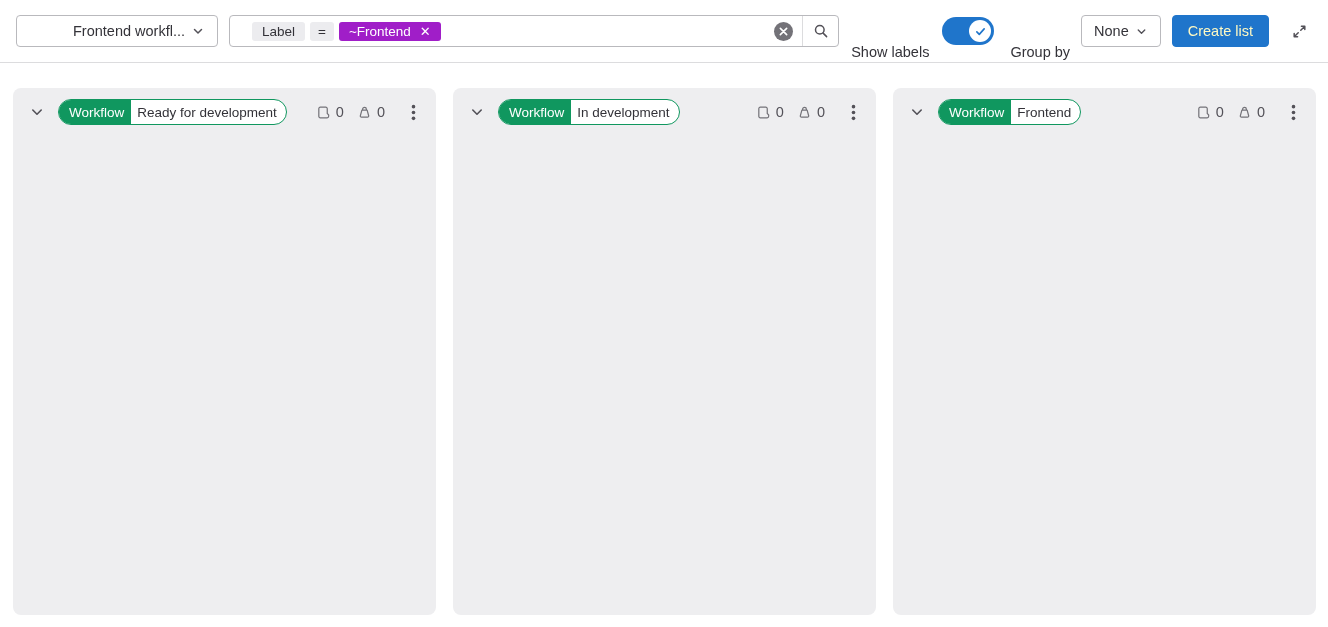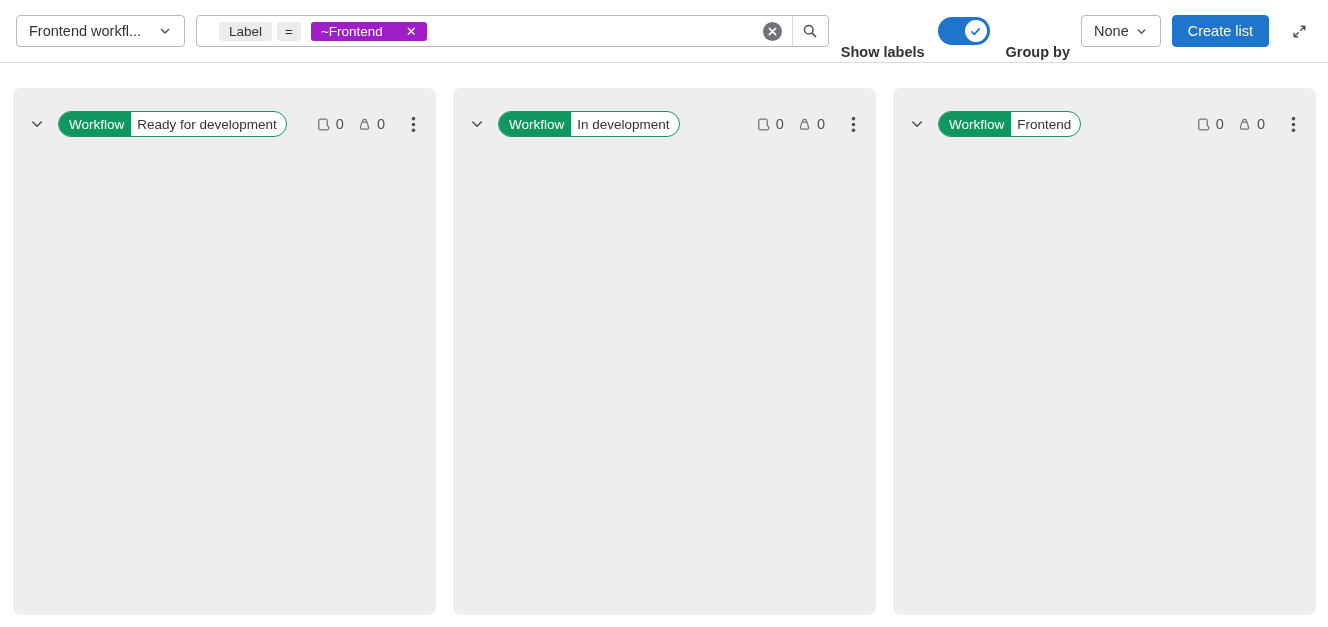--- a/index.html
+++ b/index.html
@@ -6,56 +6,56 @@
   html, body { width: 1328px; height: 627px; overflow: hidden; background: #fff;
     font-family: "Liberation Sans", "DejaVu Sans", sans-serif; color: #333238; }
 
   
   .topbar { display: flex; align-items: center; gap: 11px; padding: 14px 16px;
     height: 63px; border-bottom: 1px solid #dcdcde; background: #fff; }
   .btn { display: inline-flex; align-items: center; justify-content: center; gap: 6px;
     height: 32px; padding: 0 12px; background: #fff; border: 1px solid #b9b9bd;
     border-radius: 4px; font-size: 14.5px; color: #333238; cursor: pointer; white-space: nowrap; }
   .btn-primary { background: #1f75cb; border-color: #1f75cb; color: #fef9c3; padding: 0 15px; }
-  .board-dropdown { width: 169px; justify-content: space-between; }
+  .board-dropdown { width: 202px; justify-content: flex-end; }
   .board-dropdown .txt { overflow: hidden; text-overflow: ellipsis; }
 
   .filter-bar { flex: 1; display: flex; align-items: center; height: 32px;
     border: 1px solid #b9b9bd; border-radius: 4px; background: #fff; overflow: hidden; }
   .filter-tokens { flex: 1; display: flex; align-items: center; gap: 5px; padding: 0 8px 0 22px; }
   .ftok { display: inline-flex; align-items: center; height: 19px; padding: 0 10px;
     border-radius: 3px; background: #ececef; font-size: 13.5px; color: #333238; cursor: pointer; }
   .ftok-op { padding: 0 8px; }
-  .ftok-value { background: #a01ec8; color: #fff; gap: 23px; margin-left: 5px; }
+  .ftok-value { background: #a01ec8; color: #fff; gap: 9px; }
   .ftok-value .x { font-size: 13px; line-height: 1; }
   .filter-clear { width: 38px; height: 100%; display: flex; align-items: center;
     justify-content: center; background: none; border: 0; cursor: pointer; }
   .clear-circle { width: 19px; height: 19px; border-radius: 50%; background: #737278;
     display: flex; align-items: center; justify-content: center; }
   .filter-search { width: 36px; height: 100%; display: flex; align-items: center;
     justify-content: center; border: 0; border-left: 1px solid #dcdcde; background: none; cursor: pointer; }
 
-  .bold-label { font-size: 14.5px; font-weight: 700; color: #333238; white-space: nowrap; margin-top: 41px; }
+  .bold-label { font-size: 14.5px; font-weight: 400; color: #333238; white-space: nowrap; margin-top: 41px; }
   .lbl-show { margin-left: 1px; }
   .lbl-group { margin-left: 3px; }
 
   .toggle { position: relative; width: 52px; height: 28px; border-radius: 14px;
     background: #1f75cb; border: 0; cursor: pointer; margin: 0 2px; }
   .toggle .knob { position: absolute; top: 3px; right: 3px; width: 22px; height: 22px;
     border-radius: 50%; background: #fff; display: flex; align-items: center; justify-content: center; }
 
   .dot-blue { width: 9px; height: 9px; border-radius: 50%; background: #1f75cb; display: inline-block; }
 
   .maximize-btn { background: none; border: 0; cursor: pointer; padding: 4px; margin-left: 7px; display: flex; }
 
   
   .board-area { display: flex; gap: 17px; padding: 25px 12px 0 13px; align-items: flex-start; }
   .board-column { width: 423px; height: 527px; background: #eeeef0; border-radius: 8px;
     display: flex; flex-direction: column; }
-  .col-header { display: flex; align-items: center; padding: 11px 14px 10px 12px; margin-top: 12px; }
+  .col-header { display: flex; align-items: center; padding: 11px 14px 10px 12px; }
   .col-collapse { background: none; border: 0; cursor: pointer; padding: 4px; display: flex; margin-right: 9px; }
 
   .scoped-label { display: inline-flex; align-items: stretch; height: 26px;
     border: 1px solid #10975f; border-radius: 13px; overflow: hidden; background: #fff;
     font-size: 13.5px; cursor: pointer; }
   .scoped-label .scope { background: #10975f; color: #fff; display: flex; align-items: center;
     padding: 0 7px 0 10px; }
   .scoped-label .val { color: #333238; display: flex; align-items: center; padding: 0 9px 0 6px; }
 
   .col-counts { margin-left: auto; display: flex; align-items: center; gap: 5px;

